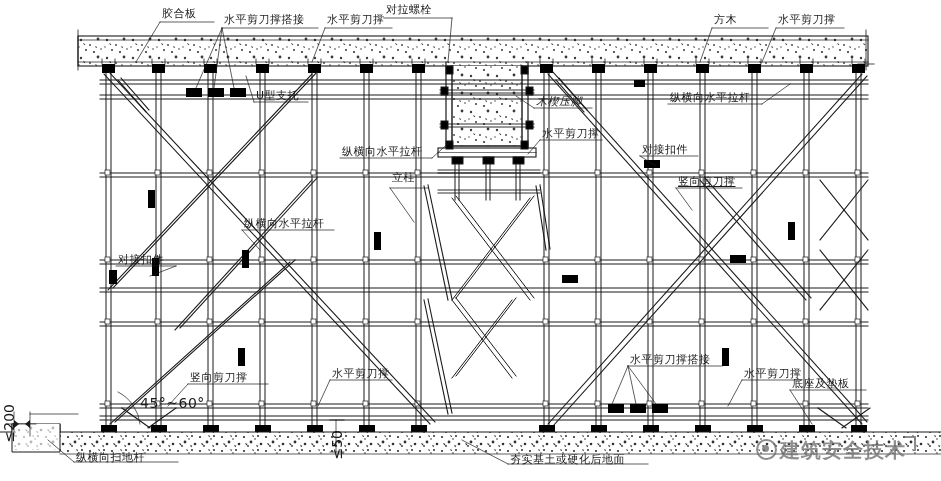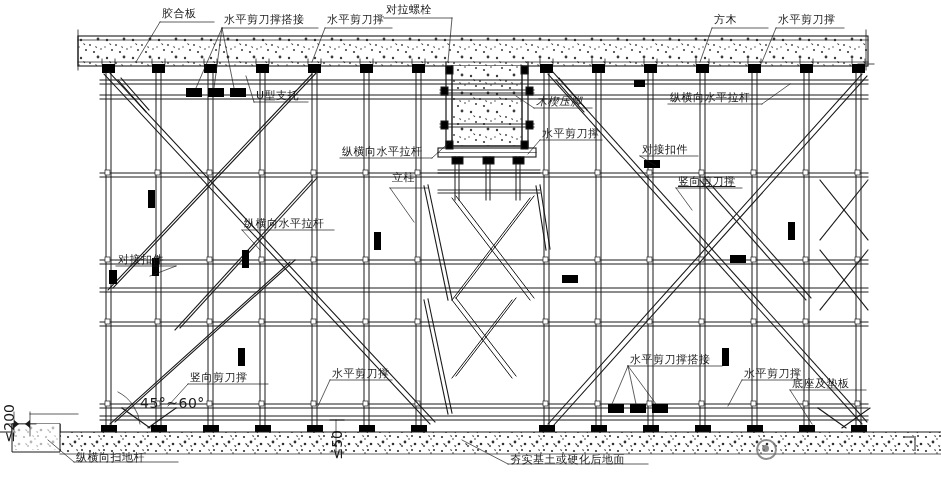--- a/index.html
+++ b/index.html
@@ -508,15 +508,16 @@
 <div class="lbl" style="left:792px;top:378px;">底座及垫板</div>
 
 <div class="lbl" style="left:76px;top:452px;">纵横向扫地杆</div>
 <div class="lbl" style="left:510px;top:454px;">夯实基土或硬化后地面</div>
 
 <div class="lbl sm" style="left:140px;top:396px;">45°~60°</div>
 <div class="lbl sm vert" style="left:2px;top:404px;">≤200</div>
 <div class="lbl sm vert" style="left:330px;top:430px;">≤50</div>
 
 <div class="wm-badge" style="left:756px;top:439px;"></div>
+<div class="wm" style="left:780px;top:437px;">建筑安全技术</div>
 <div class="wm-corner" style="left:905px;top:436px;"></div>
 
 </div>
 
 </body></html>

